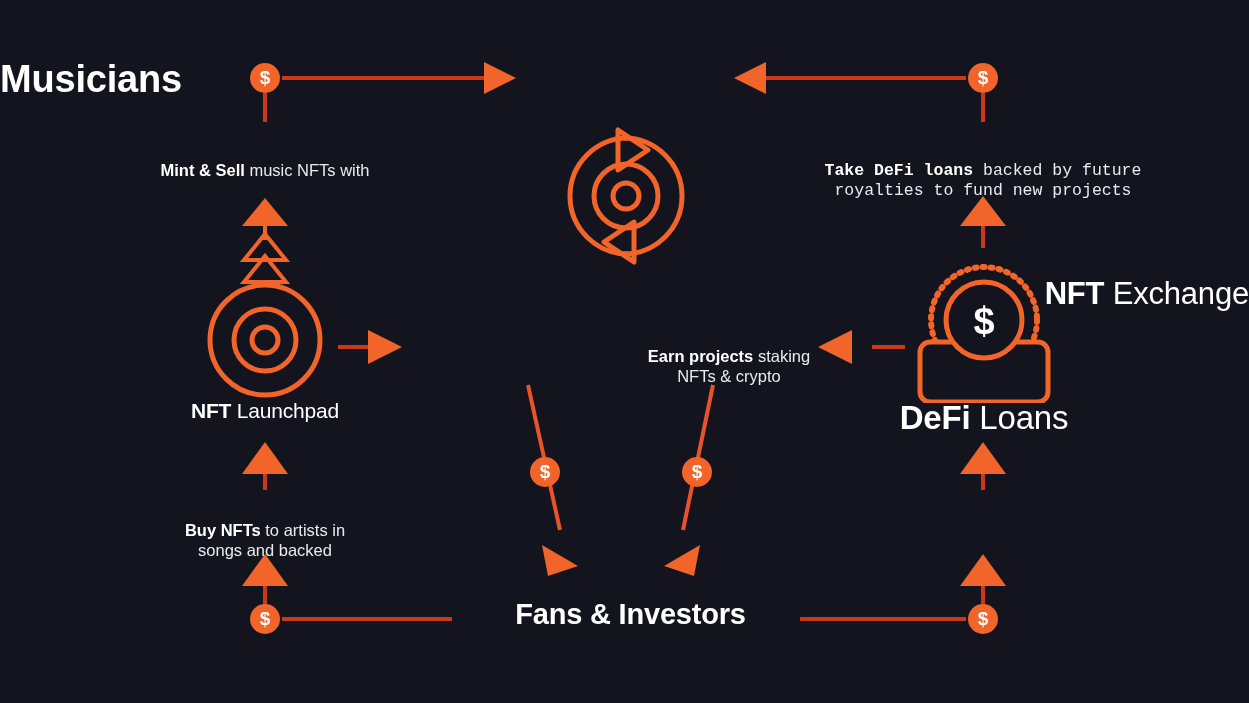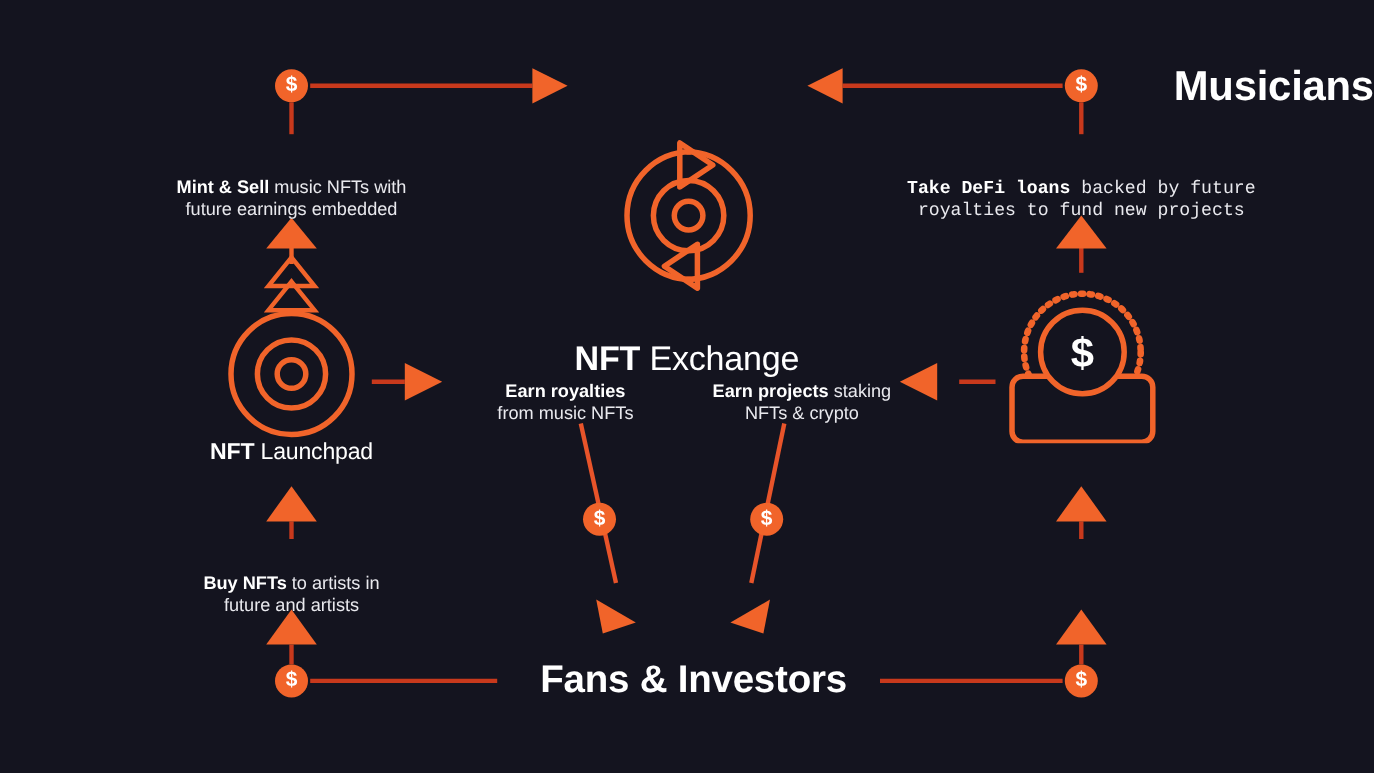--- a/index.html
+++ b/index.html
@@ -167,66 +167,62 @@
     </svg>
   </div>
 
   <div class="coin" style="left:250px; top:63px;">$</div>
   <div class="coin" style="left:968px; top:63px;">$</div>
   <div class="coin" style="left:530px; top:457px;">$</div>
   <div class="coin" style="left:682px; top:457px;">$</div>
   <div class="coin" style="left:250px; top:604px;">$</div>
   <div class="coin" style="left:968px; top:604px;">$</div>
 
-  <div class="node-title" style="left:0; right:0; top:58px; text-align:right; font-size:38px;">
+  <div class="node-title" style="left:0; right:0; top:58px; text-align:left; font-size:38px;">
     <span class="b">Musicians</span><span class="l"></span>
   </div>
 
-  <div class="node-title" style="left:0; right:0; top:276px; text-align:center; font-size:31px;margin-top:32px;">
+  <div class="node-title" style="left:0; right:0; top:276px; text-align:right; font-size:31px;">
     <span class="b">NFT</span><span class="l"> Exchange</span>
   </div>
 
   <div class="node-title" style="left:0; width:530px; top:399px; text-align:center; font-size:21px;">
     <span class="b">NFT</span><span class="l"> Launchpad</span>
   </div>
 
-
-  <div class="node-title" style="left:0; right:0; top:598px; text-align:center; font-size:35px;padding-left:12px;">
+  <div class="node-title" style="left:719px; width:530px; top:399px; text-align:center; font-size:33px;">
+    <span class="b">DeFi</span><span class="l"> Loans</span>
+  </div>
+
+  <div class="node-title" style="left:0; right:0; top:598px; text-align:center; font-size:29px;padding-left:12px;">
     <span class="b">Fans &amp; Investors</span><span class="l"></span>
   </div>
 
   <div class="caption" style="left:105px; width:320px; top:145px;">
     <div>
       <span class="b">Mint &amp; Sell</span><span class="l"> music NFTs with</span>
     </div>
-    <div class="l">future earnings embedded</div>
   </div>
 
   <div class="caption" style="left:818px; width:330px; top:145px;font-family:Liberation Mono, monospace;">
     <div>
       <span class="b">Take DeFi loans</span><span class="l"> backed by future</span>
     </div>
     <div class="l">royalties to fund new projects</div>
   </div>
 
-  <div class="caption" style="left:419px; width:190px; top:331px;">
-    <div>
-      <span class="b">Earn royalties</span><span class="l"></span>
-    </div>
-    <div class="l">from music NFTs</div>
-  </div>
 
   <div class="caption" style="left:631px; width:196px; top:331px;">
     <div>
       <span class="b">Earn projects</span><span class="l"> staking</span>
     </div>
     <div class="l">NFTs &amp; crypto</div>
   </div>
 
   <div class="caption" style="left:125px; width:280px; top:505px;">
     <div>
       <span class="b">Buy NFTs</span><span class="l"> to artists in</span>
     </div>
-    <div class="l">future and artists</div>
+    <div class="l">songs and backed</div>
   </div>
 
 
 </div>
 
 </body></html>

